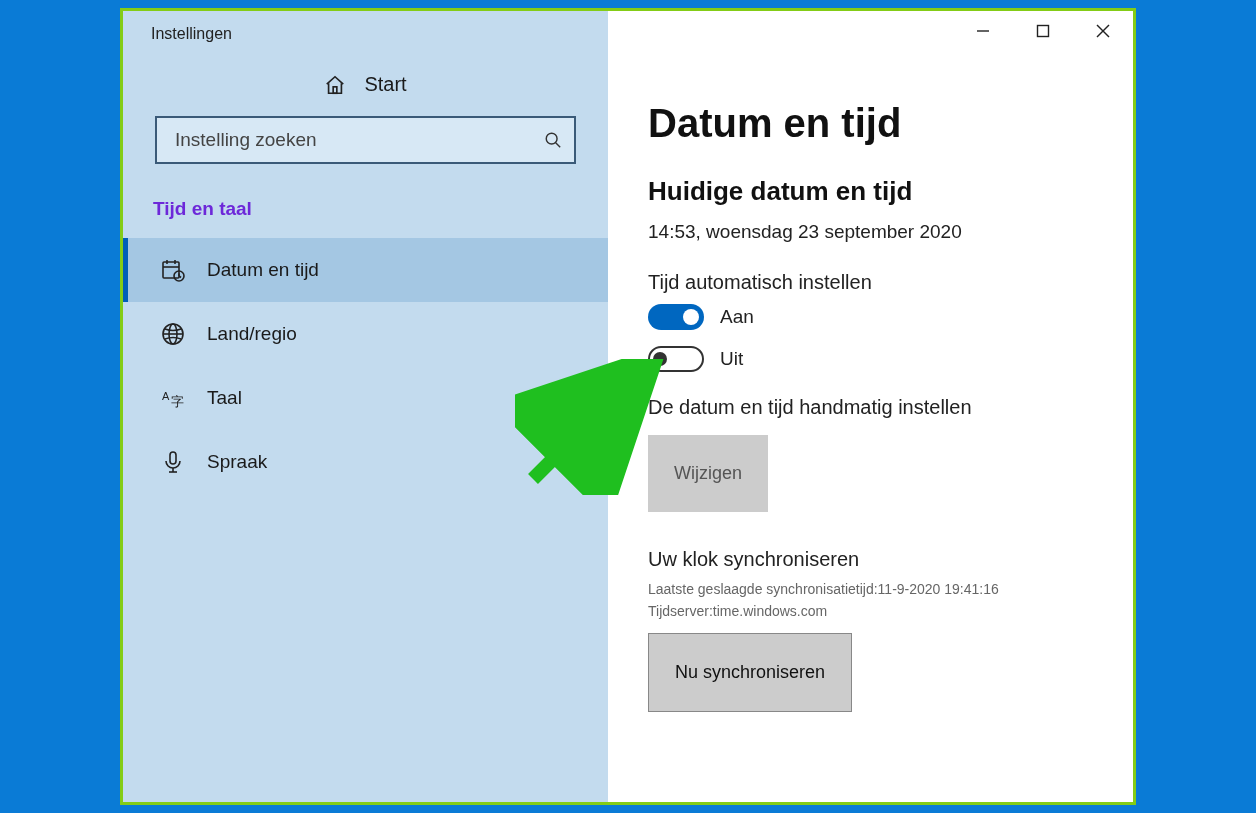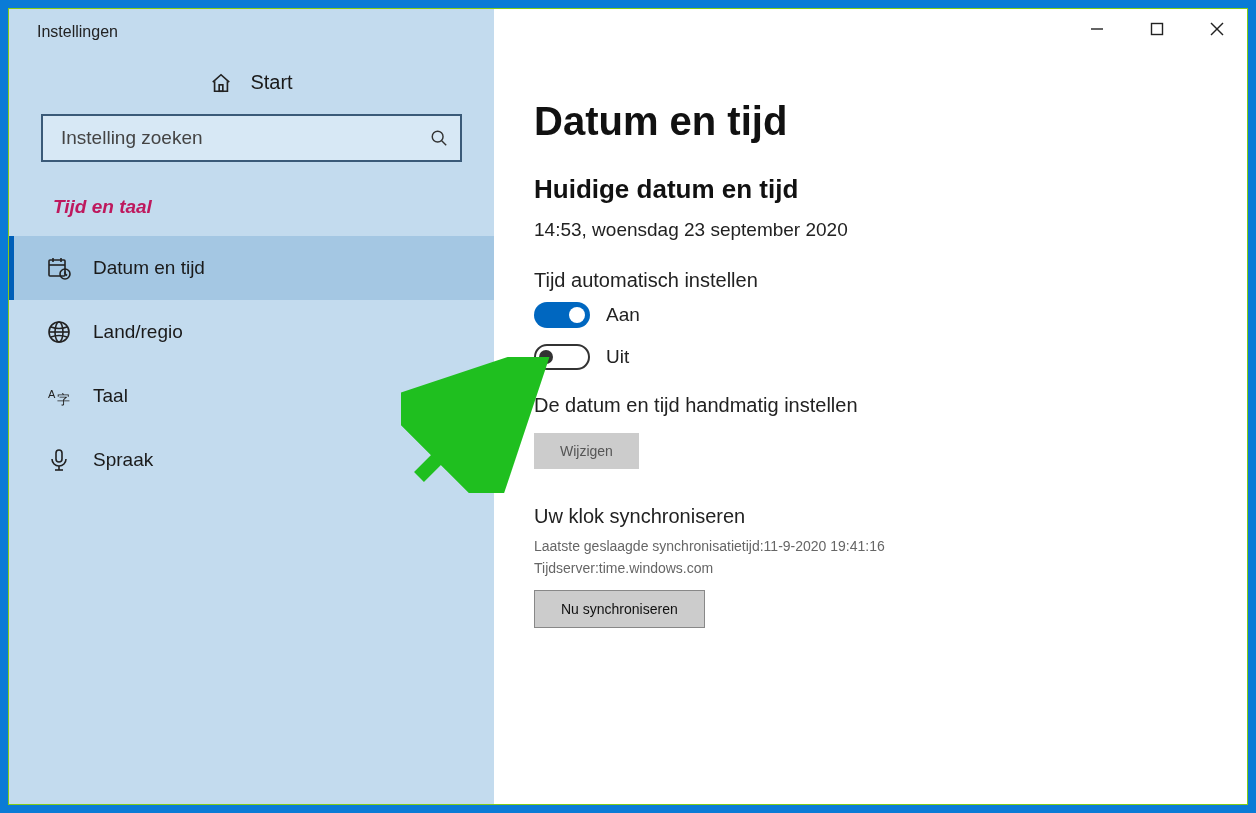--- a/index.html
+++ b/index.html
@@ -1,21 +1,21 @@
 <!DOCTYPE html>
 <html><head>
   <meta charset="utf-8">
   <style>
     * { margin: 0; padding: 0; box-sizing: border-box; font-family: "Segoe UI", Tahoma, sans-serif; }
 
     body { background: #0a7bd6; display: flex; justify-content: center; align-items: center; min-height: 100vh; padding: 8px; }
 
     .window {
-      width: 1240px; height: 797px; background: #fff; display: flex; position: relative;
-      border: 1px solid #84cc16;
+      width: 1016px; height: 797px; background: #fff; display: flex; position: relative;
+      border: 3px solid #84cc16;
     }
 
     
     .titlebar {
       position: absolute; top: 0; left: 0; right: 0; height: 48px; display: flex; align-items: center; z-index: 5;
     }
     .titlebar-controls { position: absolute; right: 0; top: 0; display: flex; }
     .titlebar-btn { width: 60px; height: 40px; display: flex; align-items: center; justify-content: center; cursor: pointer; }
     .titlebar-btn svg { width: 14px; height: 14px; }
 
@@ -32,21 +32,21 @@
     .search-wrap { padding: 8px 32px 12px 32px; }
     .search-box {
       display: flex; align-items: center; border: 2px solid #3a5a78; background: #d7e8f5; height: 48px; padding: 0 12px 0 18px;
     }
     .search-box input {
       flex: 1; background: transparent; border: none; outline: none; font-size: 19px; color: #333;
     }
     .search-box input::placeholder { color: #444; }
     .search-box .icon { width: 18px; height: 18px; }
 
-    .section-title { font-size: 19px; font-weight: 600; padding: 22px 32px 18px 44px; color: #be185d; font-style: italic; }
+    .section-title { font-size: 19px; font-weight: 600; padding: 22px 32px 18px 30px; color: #6d28d9; }
 
     .nav-items { display: flex; flex-direction: column; }
     .nav-item {
       display: flex; align-items: center; gap: 22px; padding: 20px 38px; cursor: pointer; position: relative; font-size: 19px; color: #1a1a1a;
     }
     .nav-item.selected { background: #a4c7e3; }
     .nav-item.selected::before {
       content: ""; position: absolute; left: 0; top: 0; bottom: 0; width: 5px; background: #005fb8;
     }
     .nav-item .icon { width: 24px; height: 24px; flex-shrink: 0; }
@@ -67,21 +67,21 @@
     .toggle.on { background: #0067c0; }
     .toggle.off { background: transparent; border: 2px solid #333; }
     .toggle .knob {
       width: 16px; height: 16px; border-radius: 50%; position: absolute; top: 50%; transform: translateY(-50%);
     }
     .toggle.on .knob { background: #fff; right: 5px; }
     .toggle.off .knob { background: #333; left: 3px; width: 14px; height: 14px; }
     .toggle-state { font-size: 19px; color: #222; }
 
     .btn {
-      background: #cccccc; border: none; padding: 10px 26px; font-size: 14px; color: #555; cursor: pointer; margin-top: 6px;
+      background: #cccccc; border: none; padding: 28px 26px; font-size: 18px; color: #555; cursor: pointer; margin-top: 6px;
     }
     .btn.enabled { color: #111; background: #cccccc; border: 1px solid #888; text-align: right; }
 
     .sync-section { margin-top: 36px; }
     .sync-line { font-size: 14px; color: #666; margin-top: 6px; }
 
     
     .arrow-annot { position: absolute; left: 392px; top: 348px; pointer-events: none; z-index: 20; }
 
     svg { display: block; }

